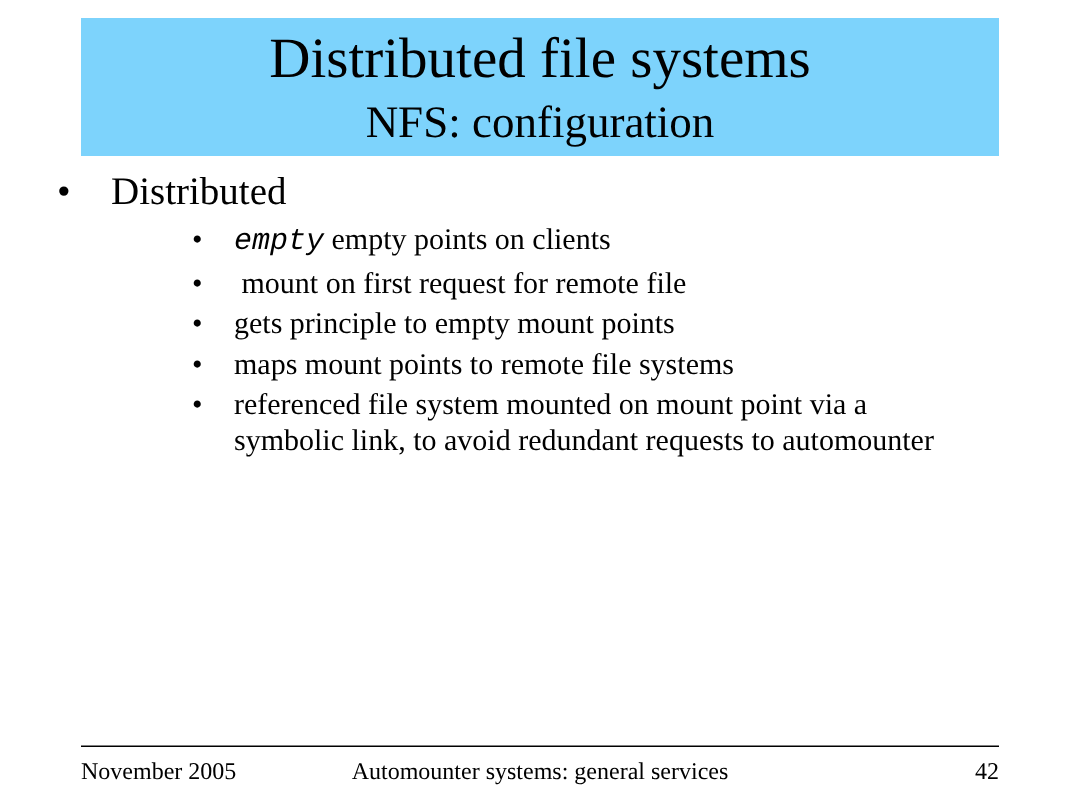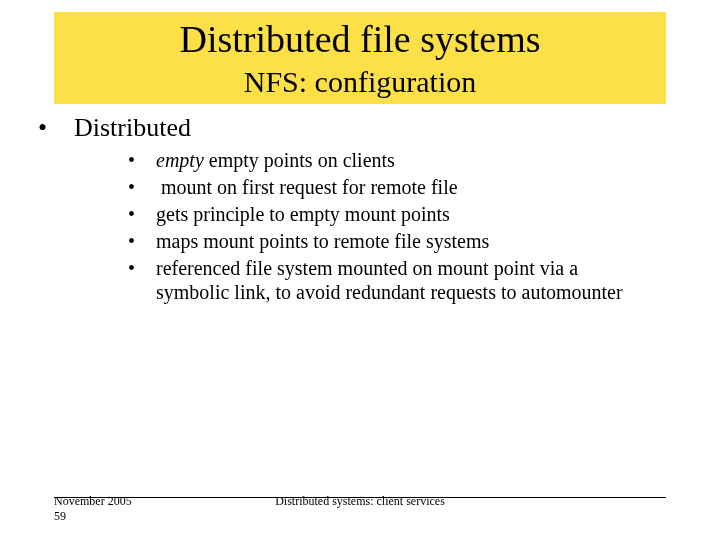--- a/index.html
+++ b/index.html
@@ -5,21 +5,21 @@
   * { margin: 0; padding: 0; box-sizing: border-box; }
   body {
     width: 720px;
     height: 540px;
     background: #fff;
     font-family: "Times New Roman", Times, serif;
     color: #000;
     position: relative;
   }
   .title-block {
-    background: #fde047;
+    background: #7dd3fc;
     margin: 12px 54px 0 54px;
     text-align: center;
     padding: 6px 0 4px 0;
   }
   .title {
     font-size: 38px;
     line-height: 1.15;
   }
   .subtitle {
     font-size: 30px;
@@ -45,36 +45,35 @@
   }
   .l2 .dash { display:inline-block; width:18px; }
   .l3 {
     margin: 3px 0 3px 100px;
     text-indent: -14px;
     font-size: 20px;
     line-height: 1.2;
     padding-right: 10px;
   }
   .l3 .dot { display:inline-block; width:14px; }
-  .em { font-style: italic; }
+  .em { font-style: italic; font-family: Liberation Mono, monospace; }
   .footer-rule {
     position: absolute;
     left: 54px; right: 54px;
     bottom: 42px;
     border-top: 1px solid #000;
   }
   .footer {
     position: absolute;
     left: 54px; right: 54px;
     bottom: 16px;
-    font-size: 12px;
+    font-size: 16px;
     display: flex;
     justify-content: space-between;
     align-items: baseline;
-    flex-direction: column;
   }
   .footer .center { position:absolute; left:0; right:0; text-align:center; }
   .footer .left, .footer .right { position: relative; z-index: 1; }
 </style>
 </head>
 <body>
 
 <div class="title-block">
   <div class="title">Distributed file systems</div>
   <div class="subtitle">NFS: configuration</div>
@@ -106,15 +105,15 @@
 
   <div class="l3">
     <span class="dot">•</span><span>referenced file system mounted on mount point via a symbolic link, to avoid redundant requests to automounter</span>
   </div>
 
 </div>
 
 <div class="footer-rule"></div>
 <div class="footer">
   <span class="left">November 2005</span>
-  <span class="center">Distributed systems: client services</span>
-  <span class="right">59</span>
+  <span class="center">Automounter systems: general services</span>
+  <span class="right">42</span>
 </div>
 
 </body></html>

